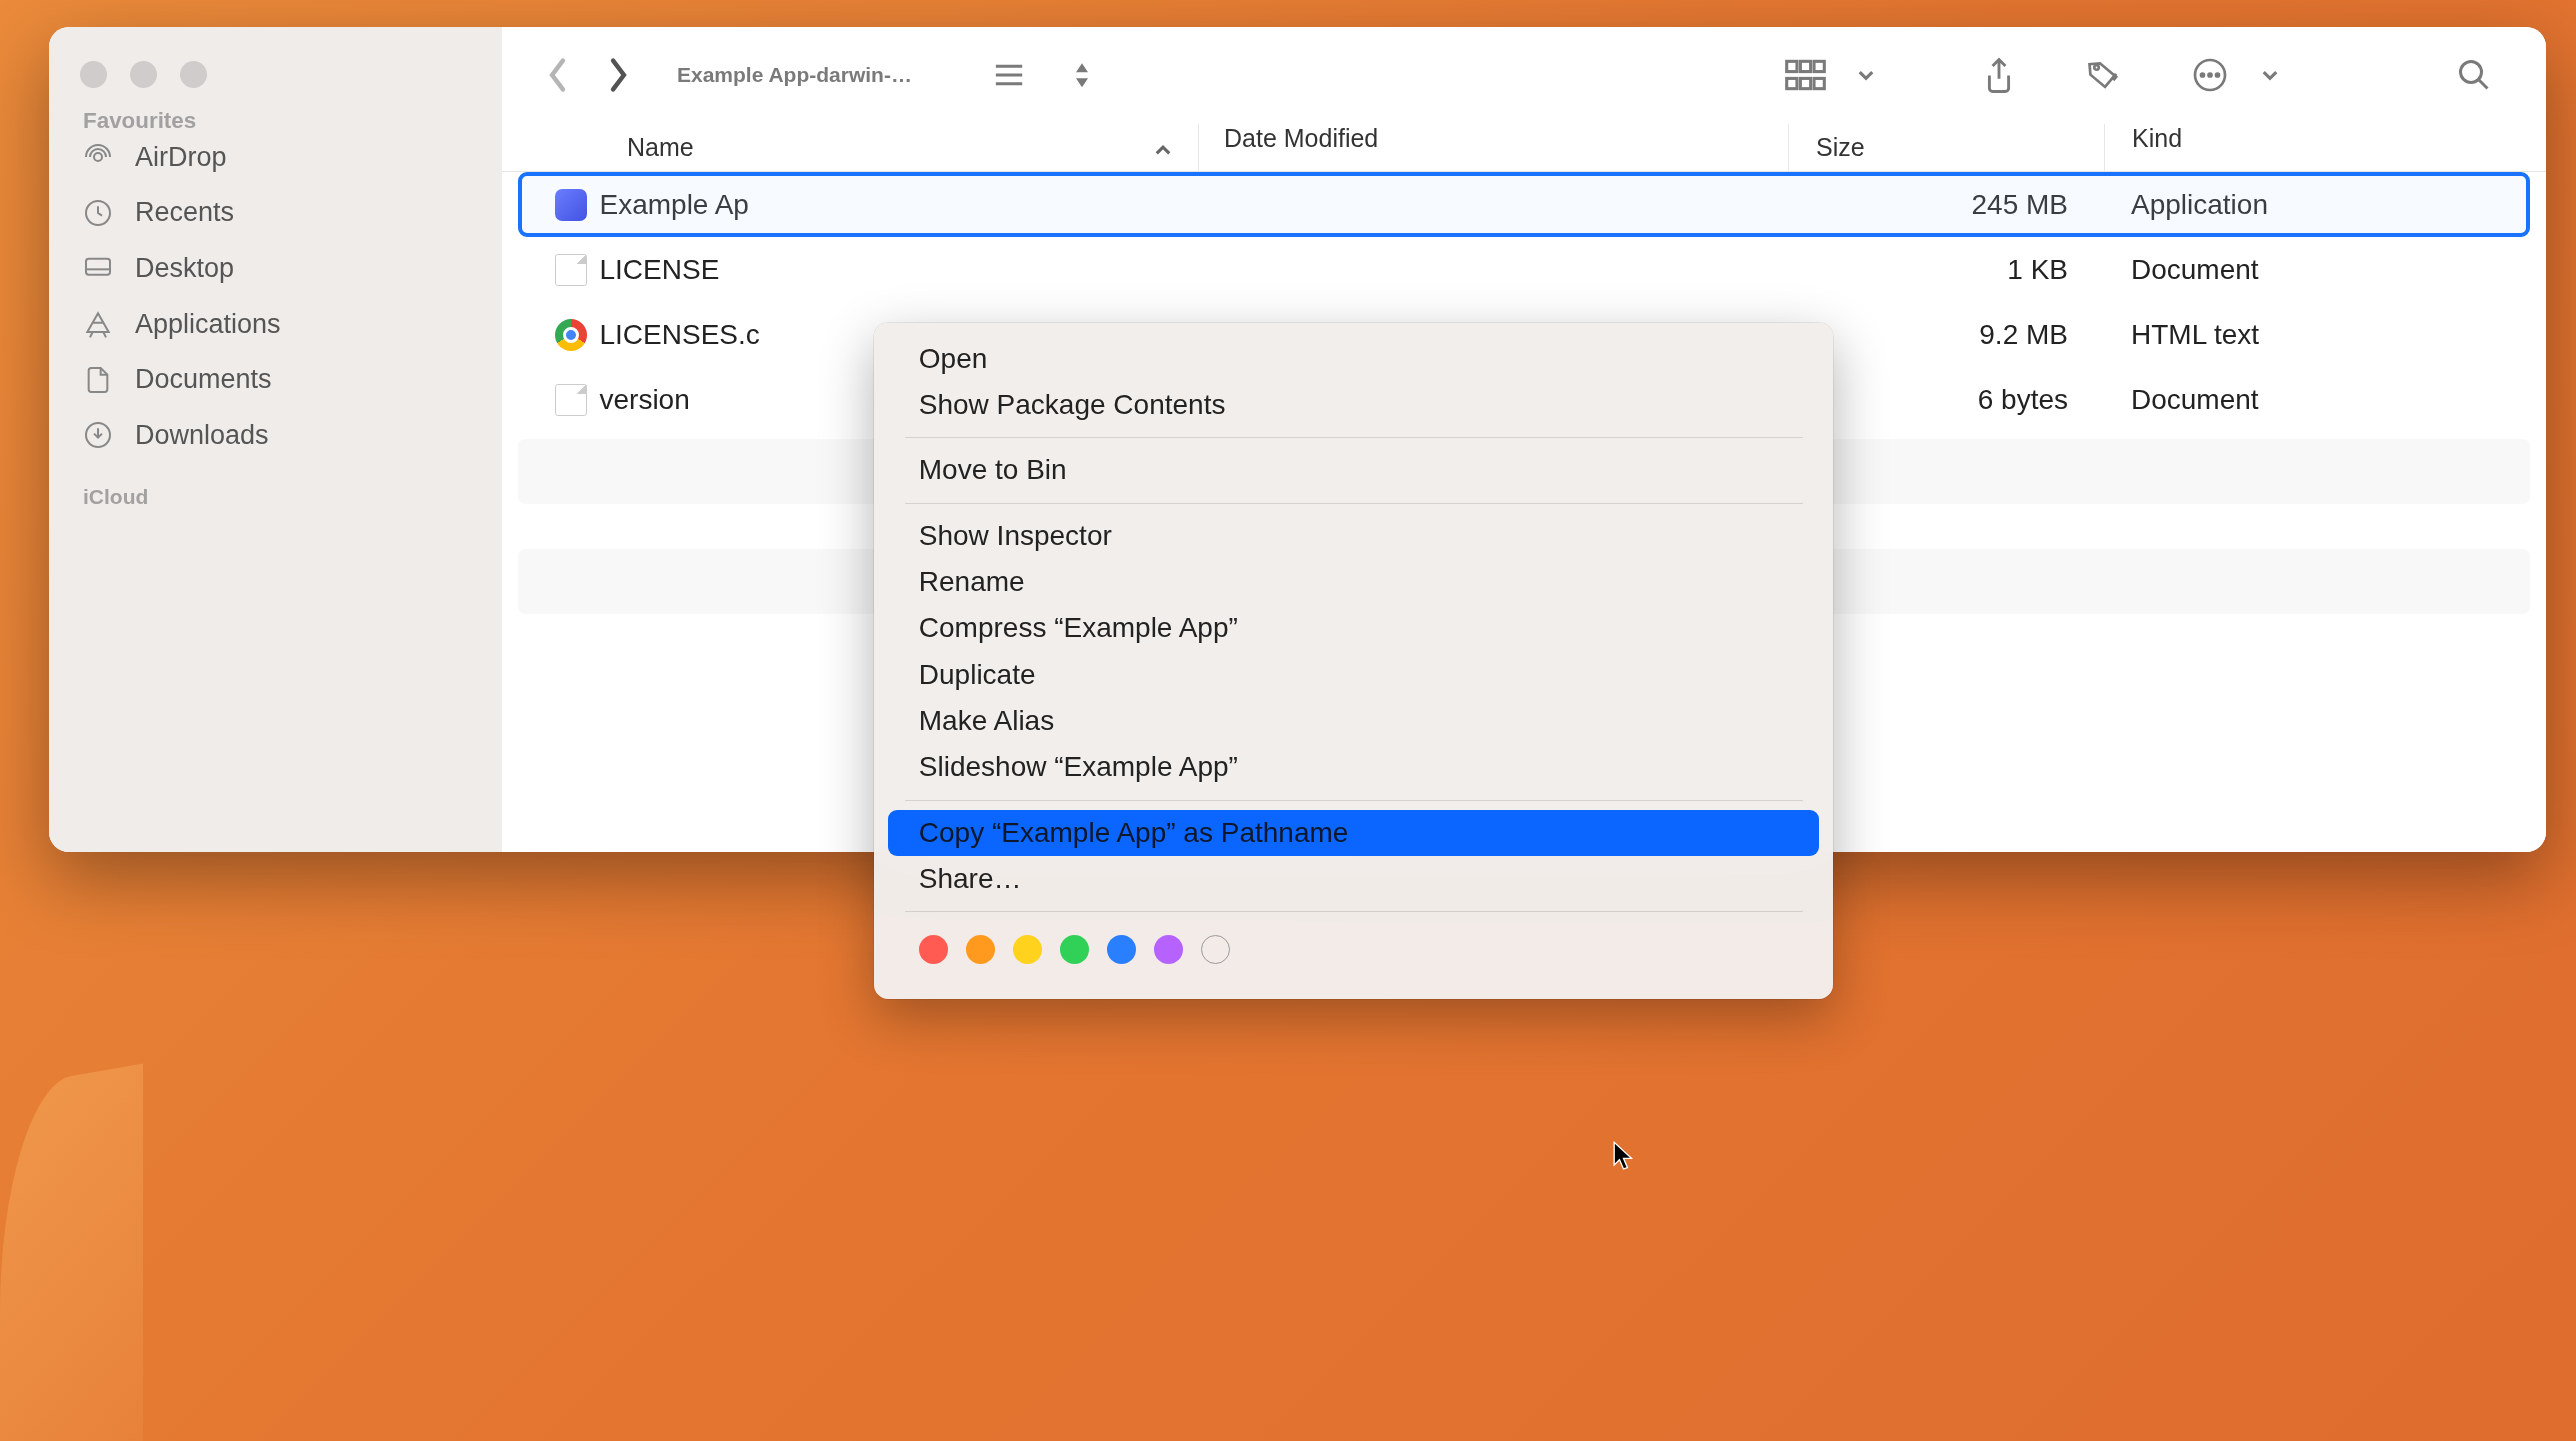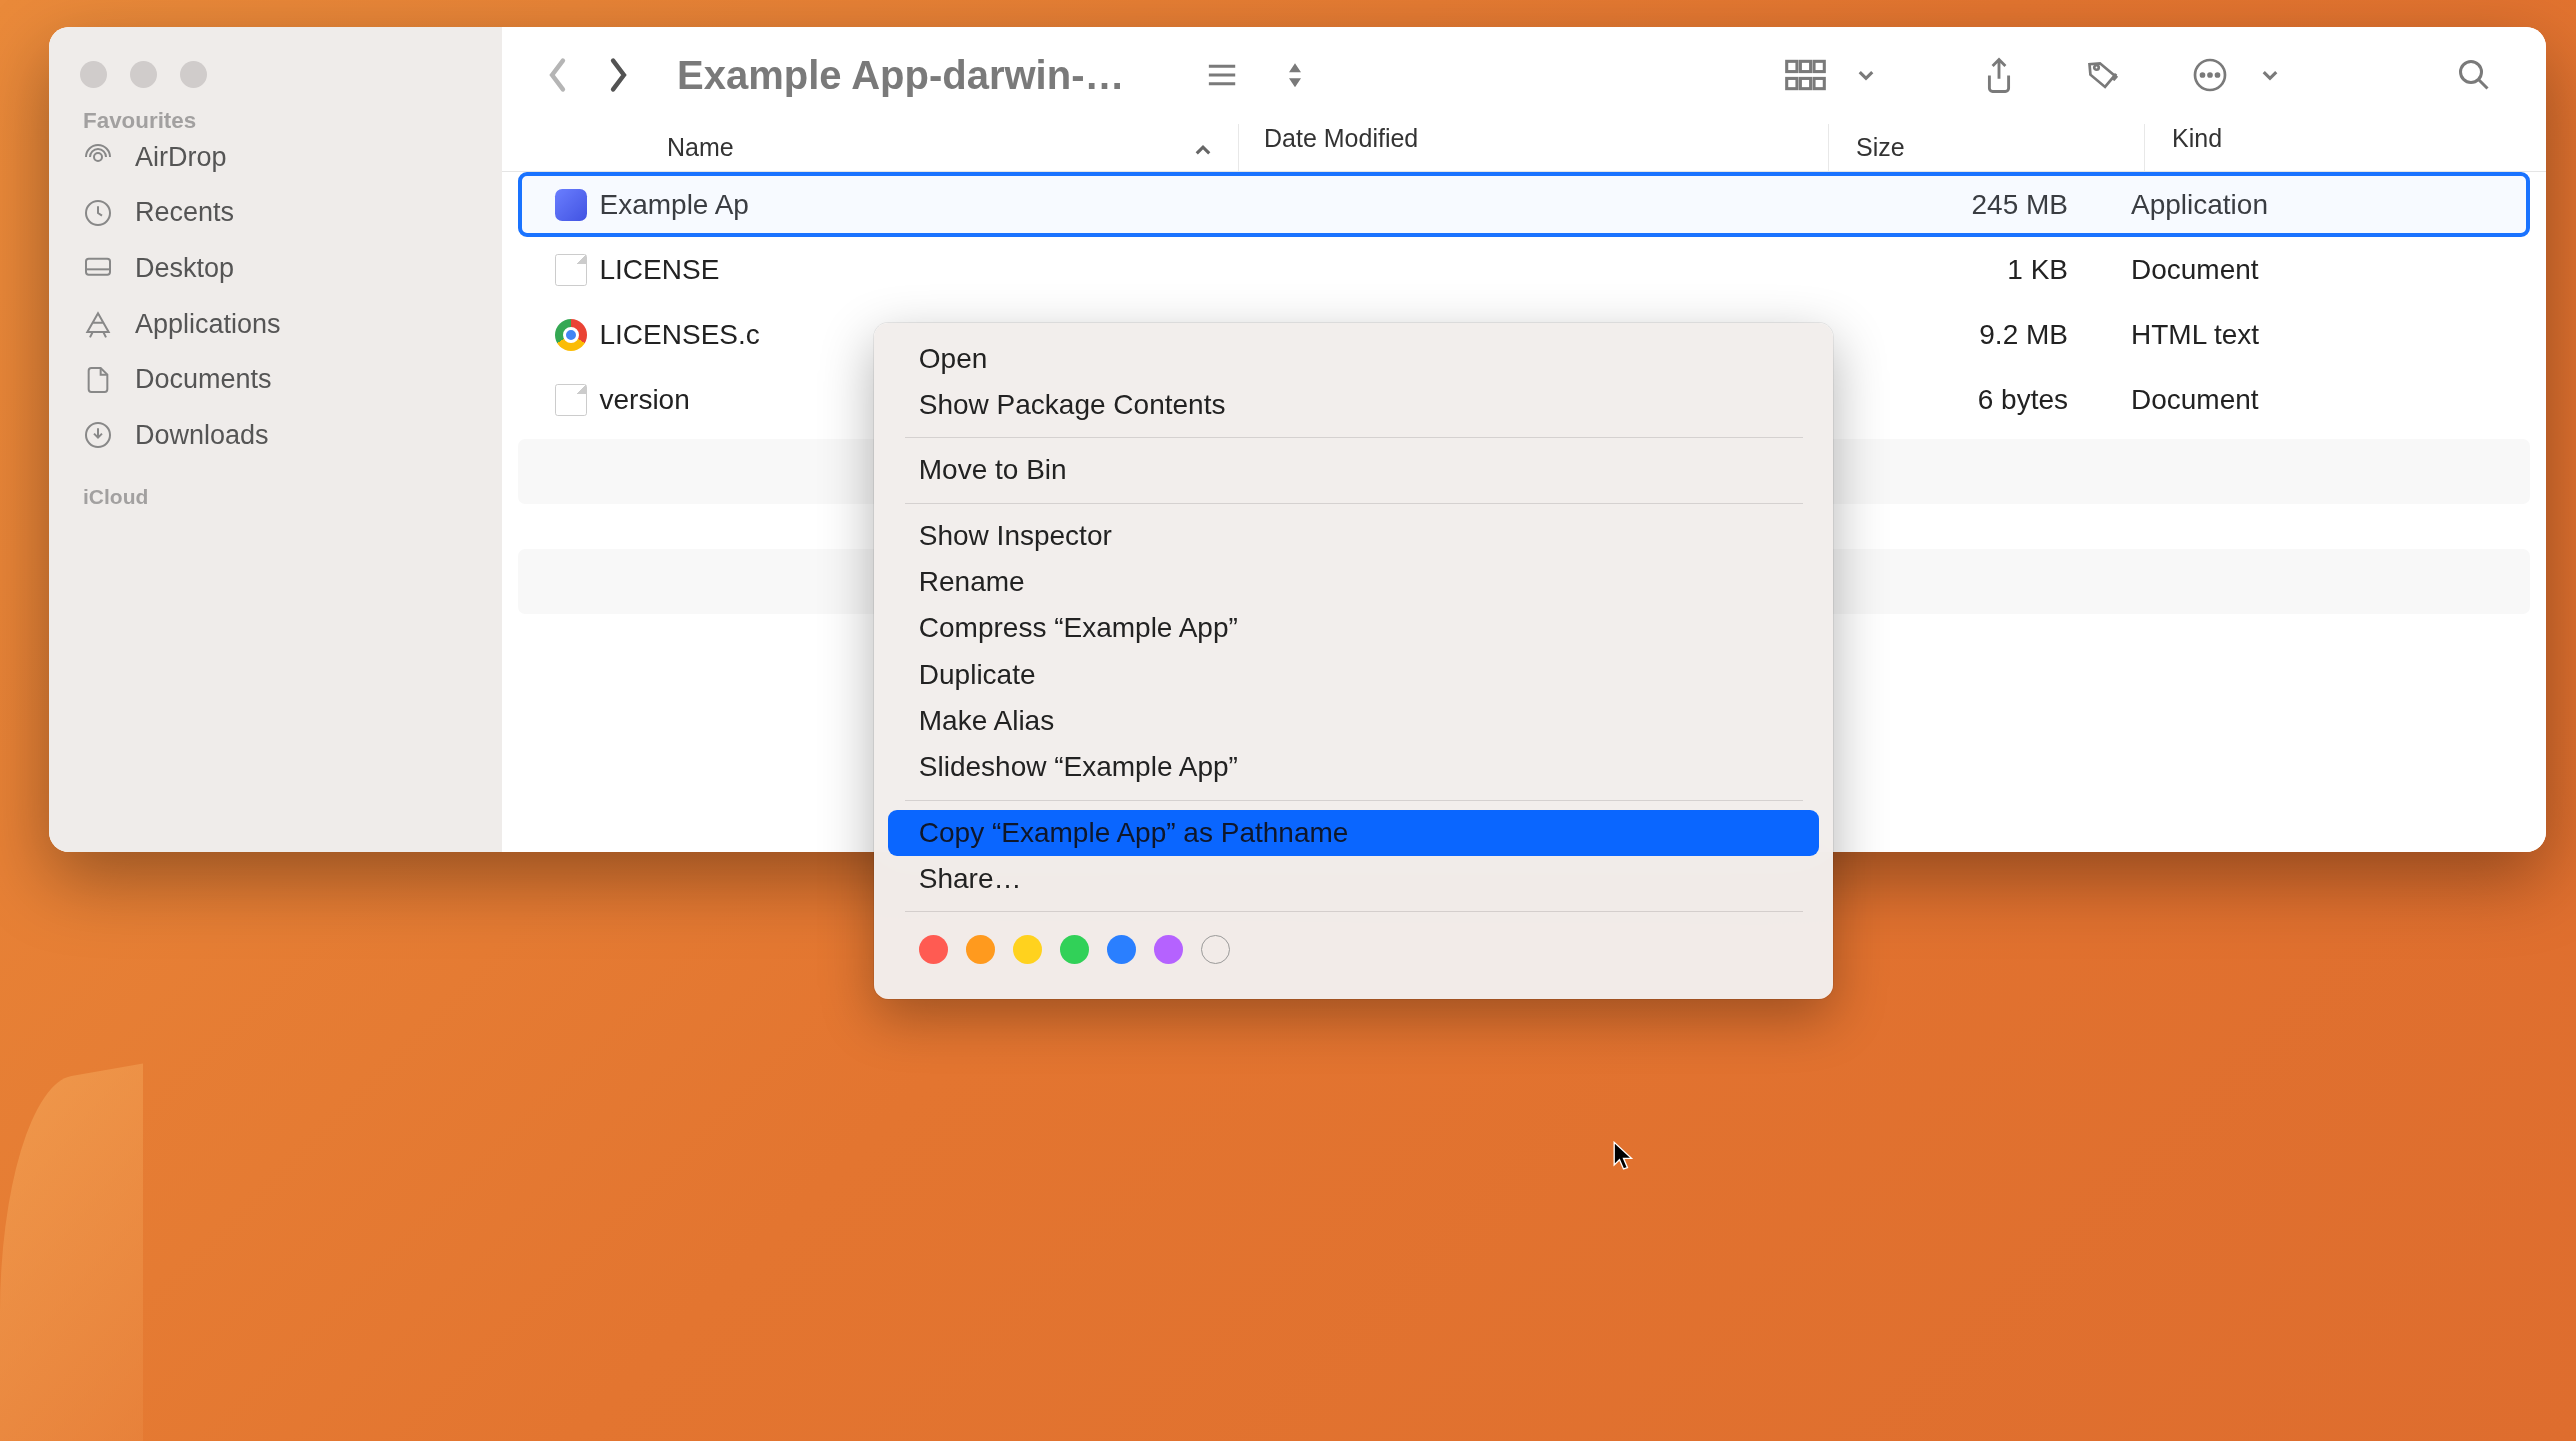--- a/index.html
+++ b/index.html
@@ -14,26 +14,26 @@
     
     .sidebar-header { font-size: 22.4px; font-weight: 700; color: rgba(110,110,110,0.6); padding: 0 21.5px 7.2px 34px; margin-top: -7.2px; overflow: hidden; height: 21.5px; }
     .sidebar-item { display: flex; align-items: center; gap: 20px; padding: 10.8px 23px 10.8px 32px; font-size: 27px; color: #555; cursor: default; }
     .sidebar-item .icon { width: 34px; height: 34px; display: flex; align-items: center; justify-content: center; color: #888; }
     .sidebar-section { font-size: 21px; font-weight: 700; color: rgba(110,110,110,0.6); padding: 21.5px 21.5px 7.2px 34px; }
     
     .main-area { flex: 1; display: flex; flex-direction: column; background: #fff; }
     .toolbar { height: 97px; display: flex; align-items: center; padding: 0 36px; gap: 21.5px; border-bottom: 0.9px solid transparent; }
     .nav-btn { width: 39px; height: 39px; display: flex; align-items: center; justify-content: center; color: #b5b5b5; font-size: 38px; cursor: default; }
     .nav-btn.active { color: #535353; }
-    .title { font-size: 40px; font-weight: 700; color: #7a7a7a; margin-left: 18px; flex: 0 0 auto; max-width: 502px; white-space: nowrap; overflow: hidden; text-overflow: ellipsis; }
+    .title { font-size: 21px; font-weight: 700; color: #7a7a7a; margin-left: 18px; flex: 0 0 auto; max-width: 502px; white-space: nowrap; overflow: hidden; text-overflow: ellipsis; }
     .tool-spacer { flex: 1; }
     .tool-icon { width: 41px; height: 41px; display: flex; align-items: center; justify-content: center; color: #7a7a7a; margin: 0 16px; cursor: default; }
     
     .columns-header { display: flex; height: 48px; border-bottom: 0.9px solid #e5e5e5; font-size: 25px; color: #333; align-items: center; }
-    .col-name { width: 696px; padding-left: 125px; display: flex; align-items: center; position: relative; margin-left: 40px; }
+    .col-name { width: 696px; padding-left: 125px; display: flex; align-items: center; position: relative; }
     .col-sort { position: absolute; right: 25px; color: #666; }
     .col-date { width: 590px; padding-left: 25px; border-left: 0.9px solid #e8e8e8; height: 100%; display: flex; align-items: flex-start; }
     .col-size { width: 316px; padding-left: 27px; border-left: 0.9px solid #e8e8e8; height: 100%; display: flex; align-items: center; }
     .col-kind { flex: 1; padding-left: 27px; border-left: 0.9px solid #e8e8e8; height: 100%; display: flex; }
     
     .file-list { flex: 1; }
     .file-row { display: flex; height: 65px; align-items: center; font-size: 28px; color: #222; }
     .file-row .c-name { width: 696px; padding-left: 53px; display: flex; align-items: flex-start; gap: 12.5px; overflow: hidden; white-space: nowrap; }
     .file-row .c-date { width: 590px; padding-left: 25px; }
     .file-row .c-size { width: 316px; padding-right: 36px; text-align: right; }

